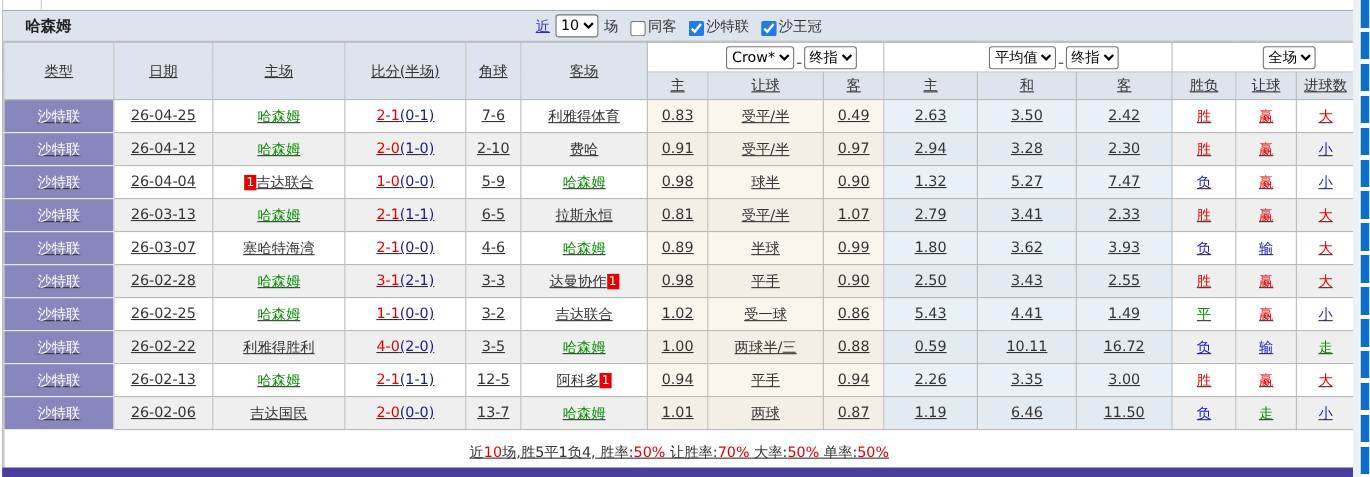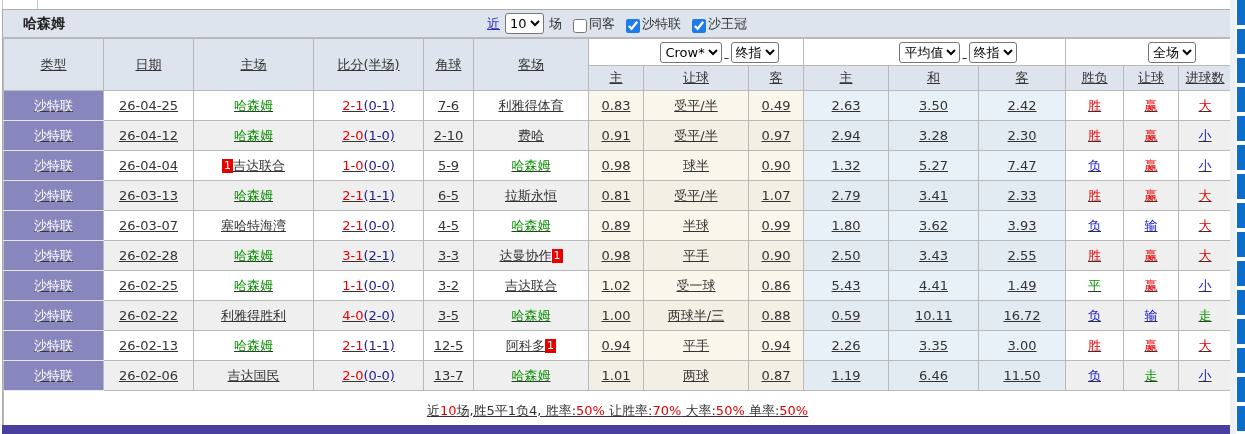--- a/index.html
+++ b/index.html
@@ -208,21 +208,21 @@
     <td class="c-blue">2.33</td>
     <td class="c-plain c-red">胜</td>
     <td class="c-plain c-red">赢</td>
     <td class="c-plain c-red">大</td>
   </tr>
         <tr>
     <td class="c-league">沙特联</td>
     <td class="c-plain">26-03-07</td>
     <td class="c-plain cell-home"><span>塞哈特海湾</span></td>
     <td class="c-plain cell-score"><span class="sf">2-1</span><span class="sh">(0-0)</span></td>
-    <td class="c-plain">4-5</td>
+    <td class="c-plain">4-6</td>
     <td class="c-plain cell-away"><span class="t-focus">哈森姆</span></td>
     <td class="c-cream">0.89</td>
     <td class="c-cream">半球</td>
     <td class="c-cream">0.99</td>
     <td class="c-blue">1.80</td>
     <td class="c-blue">3.62</td>
     <td class="c-blue">3.93</td>
     <td class="c-plain c-blue-t">负</td>
     <td class="c-plain c-blue-t">输</td>
     <td class="c-plain c-red">大</td>

